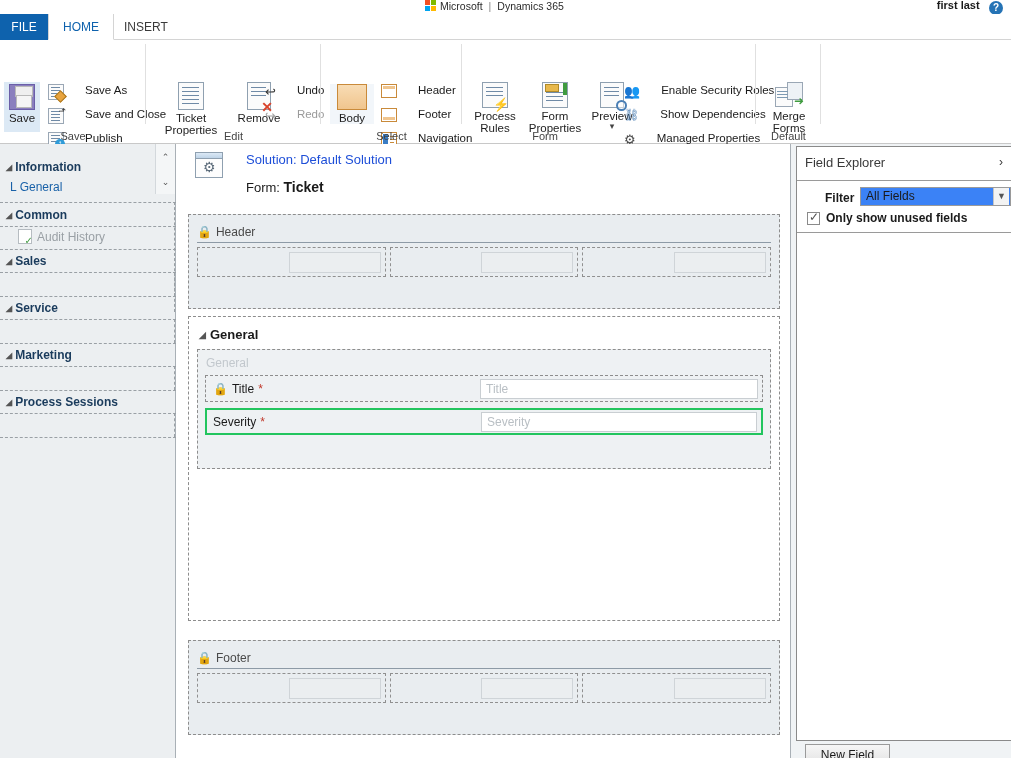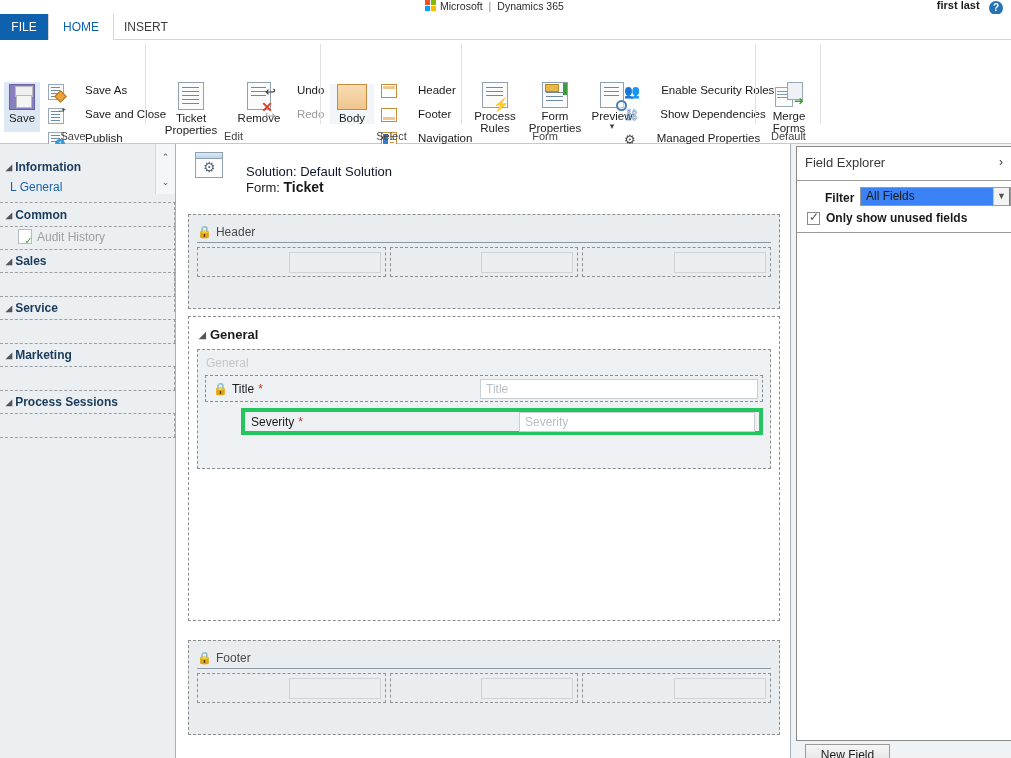--- a/index.html
+++ b/index.html
@@ -204,21 +204,21 @@
   }
   .sol-ico {
     position: absolute; left: 18px; top: 8px; width: 28px; height: 26px;
     background: #fdfdfd; border: 1px solid #8fa0b0;
   }
   .sol-ico::before {
     content:""; position:absolute; left:0; top:0; right:0; height:5px;
     background: linear-gradient(#dce9f5,#bfd4e8); border-bottom:1px solid #8fa0b0;
   }
   .sol-ico .gear { position:absolute; left:7px; top:7px; font-size:14px; color:#5b6b7a; line-height:14px; }
-  .sol-line1 { position: absolute; left: 69px; top: 8px; font-size: 13px; color: #0f172a; margin-top: 12px; }
+  .sol-line1 { position: absolute; left: 69px; top: 8px; font-size: 13px; color: #1d4ed8; }
   .sol-line2 { position: absolute; left: 69px; top: 35px; font-size: 13px; color: #1a1a1a; }
   .sol-line2 b { font-size: 14px; }
 
   .sect {
     position: absolute; border: 1px dashed #8d8d8d; background: #e9edf0;
   }
   .sect-bar {
     position: absolute; left: 8px; right: 8px; top: 6px; height: 22px;
     border-bottom: 1px solid #8d9aa6;
     display: flex; align-items: center; gap: 4px;
@@ -247,21 +247,21 @@
     position: absolute; border: 1px dashed #8d8d8d; background: #eef1f3;
   }
   .gen-inner-label {
     position: absolute; left: 8px; top: 6px; font-size: 12px; color: #c2c8cd;
   }
   .fieldrow {
     position: absolute; left: 7px; right: 7px; height: 27px;
     display: flex; align-items: center;
   }
   .fieldrow.dashed { border: 1px dashed #8d8d8d; background: #eef1f3; }
-  .fieldrow.selected { border: 4px solid #22c55e; background: #eef1f3; margin-left: 36px; }
+  .fieldrow.selected { border: 2px solid #22c55e; background: #eef1f3; }
   .fieldrow .flabel {
     flex: none; width: 274px; padding-left: 7px;
     font-size: 12px; color: #1a1a1a; display: flex; align-items: center; gap: 4px;
   }
   .req { color: #c0392b; font-size: 12px; }
   .fieldrow .finput {
     flex: 1; height: 20px; margin-right: 4px;
     background: #ffffff; border: 1px solid #c9ced2;
     font-size: 12px; color: #b9bfc4; padding: 2px 0 0 5px;
   }

